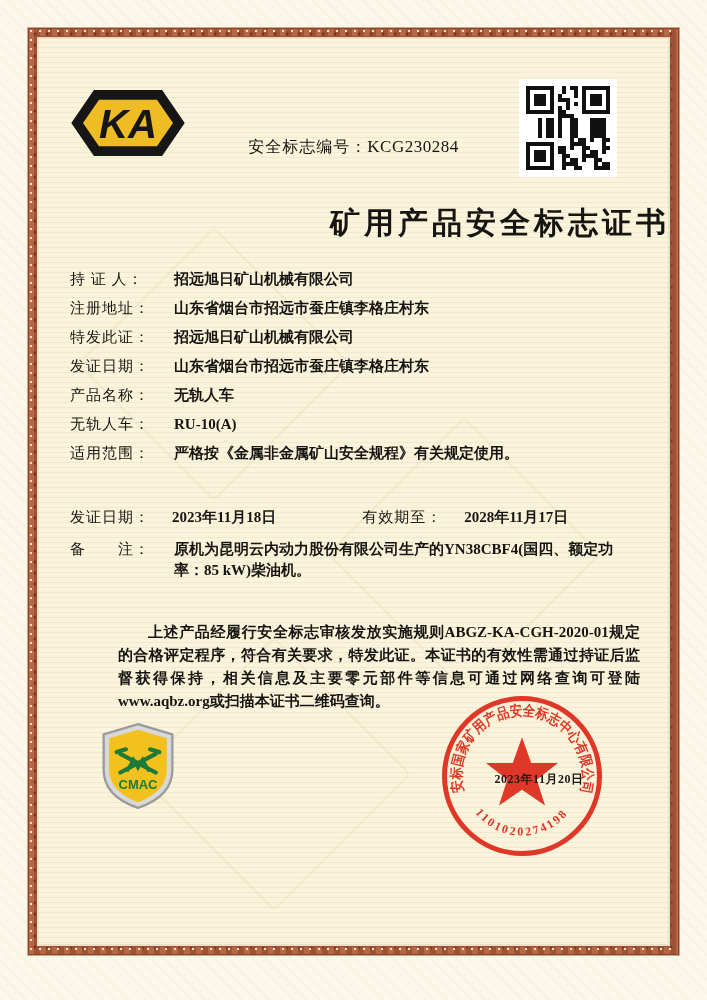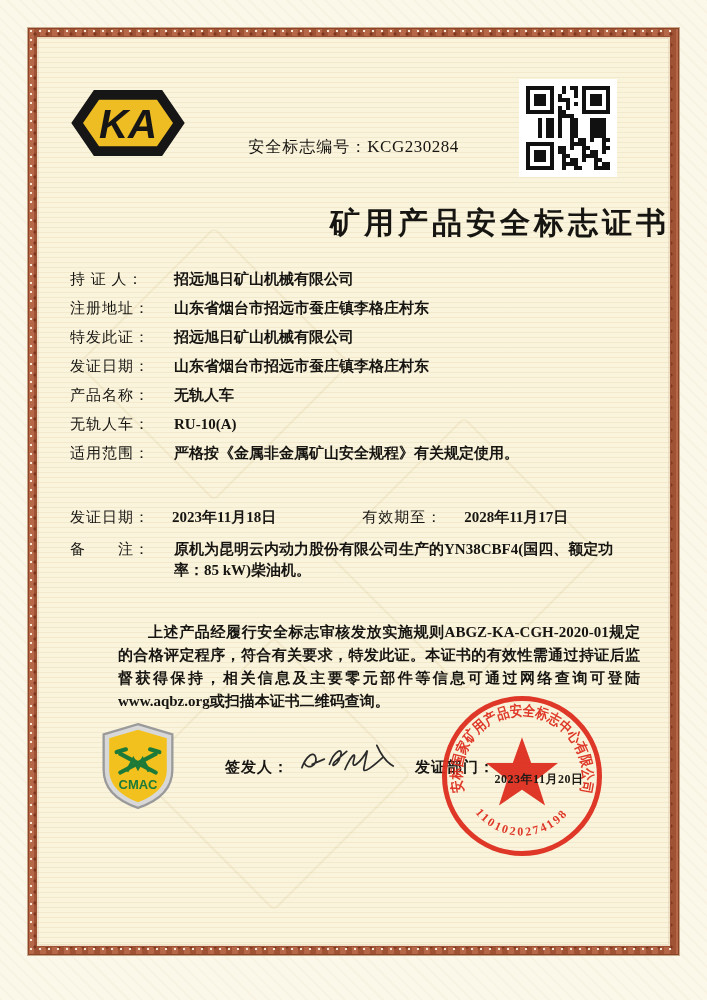--- a/index.html
+++ b/index.html
@@ -274,32 +274,20 @@
         <g stroke="#1d7a38" stroke-width="4.5" fill="none" stroke-linecap="round">
           <path d="M23,35 L61,55"></path>
           <path d="M61,35 L23,55"></path>
           <path d="M19,33 L29,30"></path>
           <path d="M55,30 L65,33"></path>
         </g>
         <path d="M30,54 L37,41 L42,50 L47,41 L54,54" stroke="#1d7a38" stroke-width="3.5" fill="none"></path>
         <text x="42" y="73" text-anchor="middle" font-size="14" font-weight="700" font-family="'Liberation Sans',sans-serif" fill="#1d7a38">CMAC</text>
       </svg>
 
-      <div class="abs signrow">
-        <span>签发人：</span>
-        <svg class="signature" viewBox="0 0 130 50">
-          <g stroke="#2a2a2a" stroke-width="2" fill="none" stroke-linecap="round">
-            <path d="M8,34 C13,20 22,14 24,22 C26,31 15,37 11,29 M20,30 L34,24"></path>
-            <path d="M40,30 C46,14 56,10 53,20 C50,31 40,35 46,27 L60,15"></path>
-            <path d="M58,36 C64,22 72,12 68,26 C65,37 76,28 84,14 L80,34 C78,43 92,31 102,22"></path>
-            <path d="M95,8 C99,17 105,27 114,32"></path>
-          </g>
-        </svg>
-        <span>发证部门：</span>
-      </div>
 
       <svg class="abs stamp" viewBox="0 0 180 180">
         <defs>
           <path id="arcTop" d="M26.2,107.1 A66,66 0 1 1 153.8,107.1"></path>
           <path id="arcBottom" d="M35.9,124.9 A64,64 0 0 0 144.1,124.9"></path>
         </defs>
         <circle cx="90" cy="90" r="84" fill="none" stroke="#dd2a1b" stroke-width="5.5"></circle>
         <text font-size="15.5" font-weight="700" fill="#dd2a1b" letter-spacing="0">
           <textPath href="#arcTop" startOffset="0" textLength="242" lengthAdjust="spacingAndGlyphs">安标国家矿用产品安全标志中心有限公司</textPath>
         </text>

